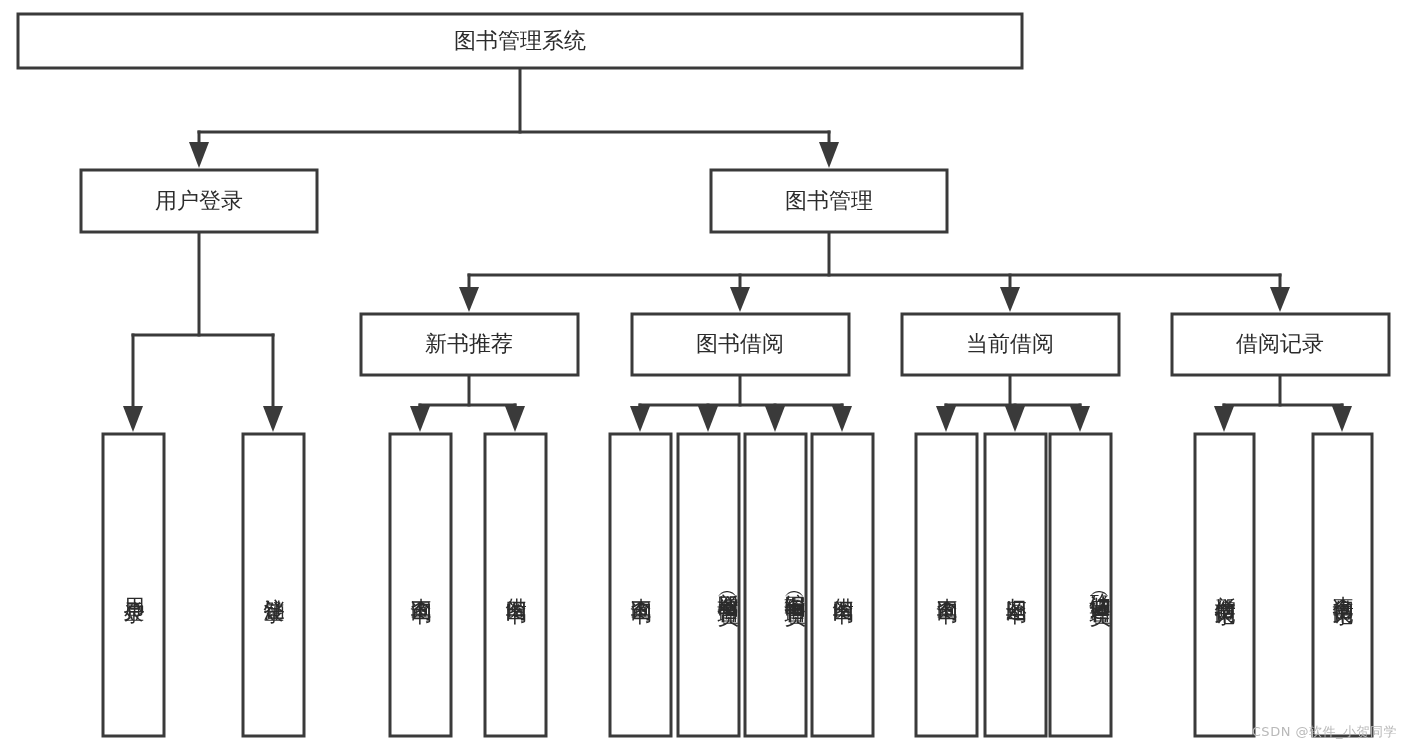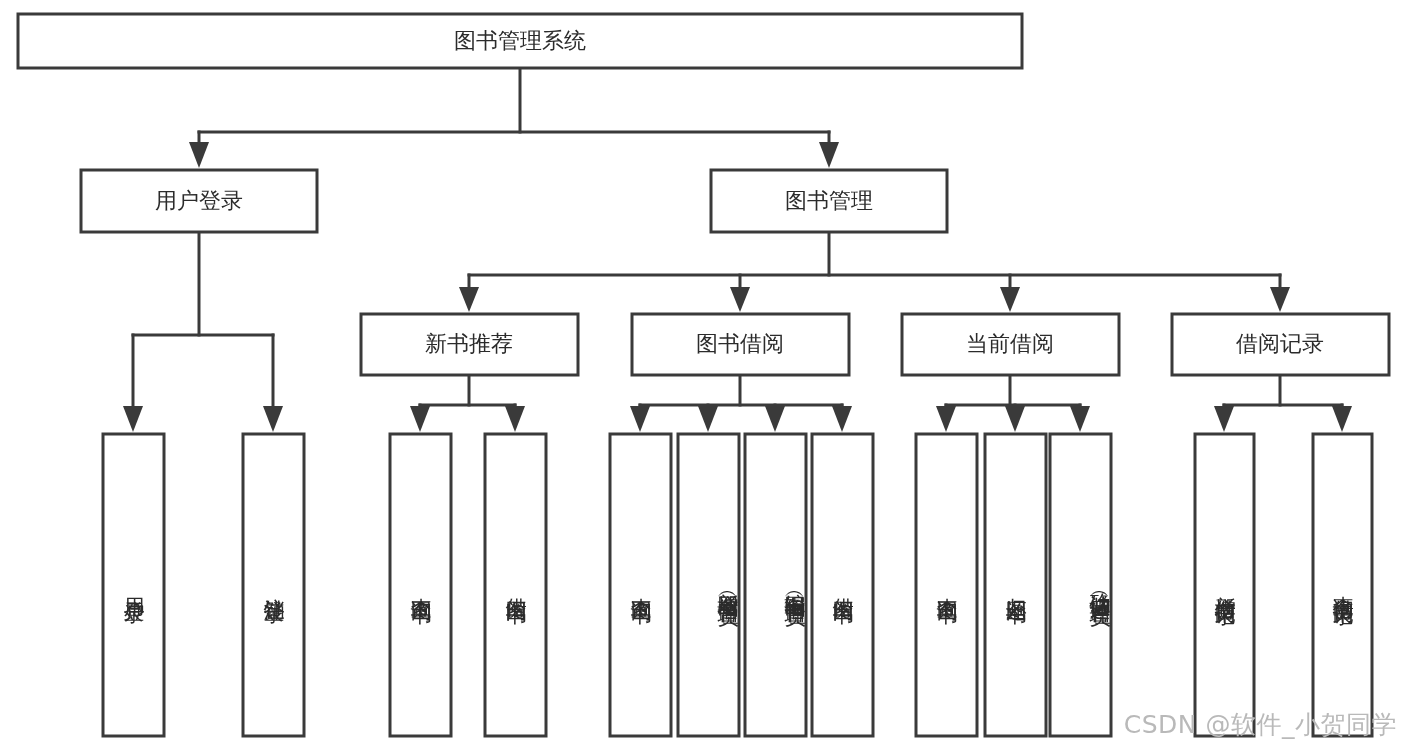--- a/index.html
+++ b/index.html
@@ -62,21 +62,21 @@
     letter-spacing: 2px;
     white-space: nowrap;
     text-align: center;
     pointer-events: none;
   }
   .watermark {
     position: absolute;
     right: 8px;
     bottom: 6px;
     font-family: "DejaVu Sans", "Liberation Sans", sans-serif;
-    font-size: 25px;
+    font-size: 13px;
     color: #b9b9b9;
     white-space: nowrap;
     letter-spacing: 0.5px;
   }
 </style>
 </head>
 <body>
 
 <div id="diagram-root">
 

